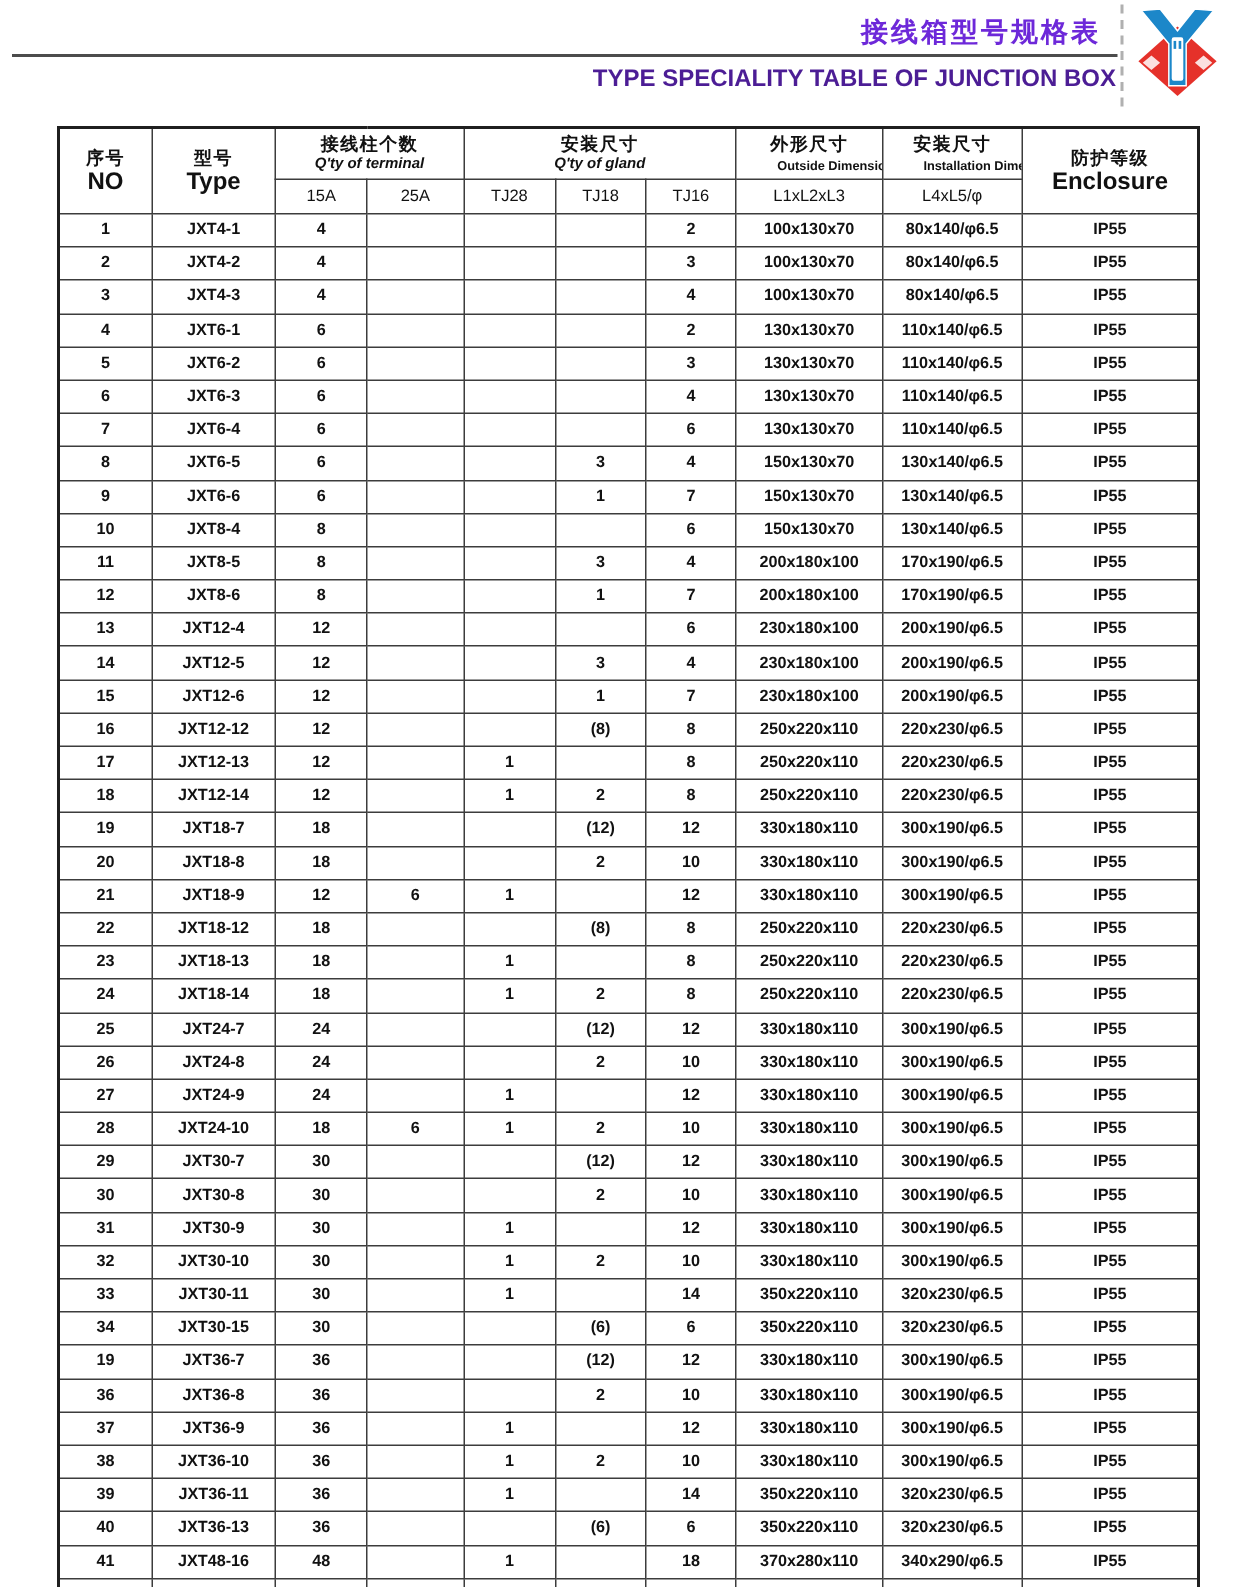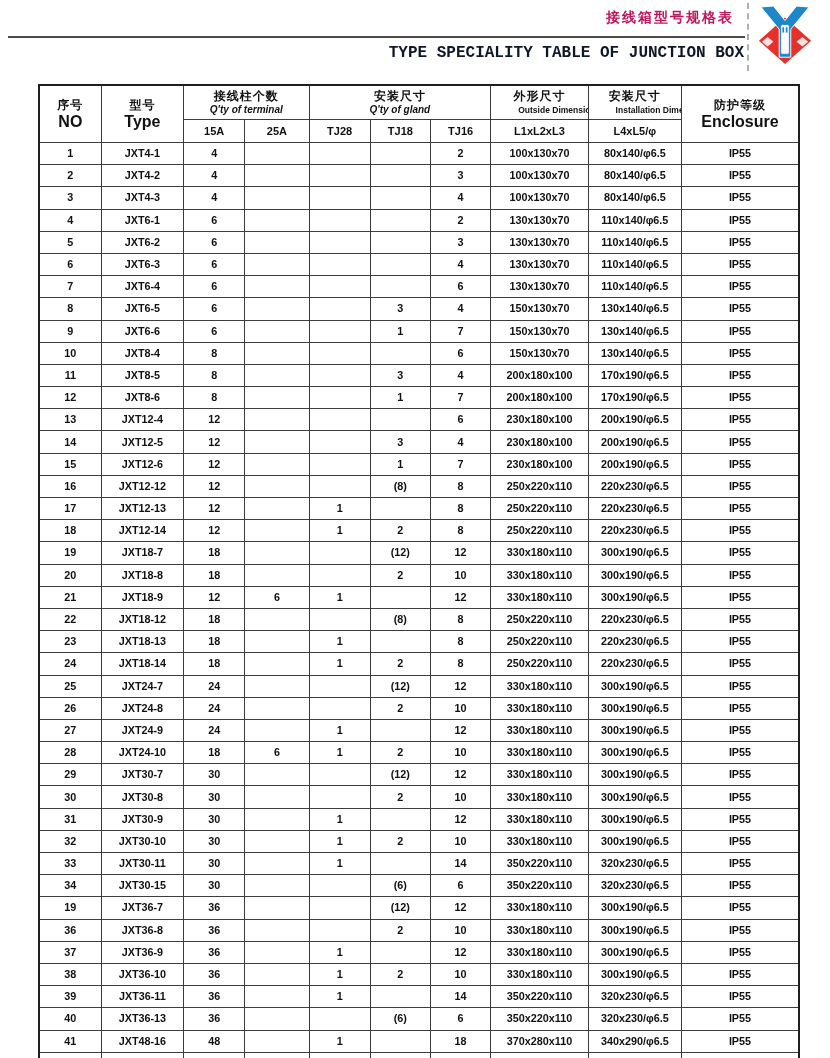--- a/index.html
+++ b/index.html
@@ -1,36 +1,36 @@
 <!DOCTYPE html>
 <html><head>
 <meta charset="utf-8">
 <style>
   html,body{margin:0;padding:0;background:#e8e8e8;}
   .page{position:relative;width:830px;height:1058px;background:#ffffff;overflow:hidden;
         font-family:"Liberation Sans",sans-serif;color:#111;}
   
-  .title-zh{position:absolute;top:9px;right:96px;font-size:14px;font-weight:bold;
-            color:#be185d;letter-spacing:2px;white-space:nowrap;}
+  .title-zh{position:absolute;top:9px;right:96px;font-size:18px;font-weight:bold;
+            color:#6d28d9;letter-spacing:2px;white-space:nowrap;}
   .rule{position:absolute;top:36px;left:8px;width:737px;height:0;
         border-top:2px solid #4c4c4c;}
   .title-en{position:absolute;top:44px;right:86px;font-size:16px;font-weight:bold;
-            font-family:Liberation Mono, monospace;letter-spacing:0;color:#0f172a;
+            font-family:Liberation Sans, sans-serif;letter-spacing:0;color:#4c1d95;
             white-space:nowrap;}
   .v-sep{position:absolute;top:3px;left:747px;height:68px;width:0;
          border-left:2px dashed #b0b0b0;}
   .logo{position:absolute;top:3px;left:757px;width:56px;height:64px;}
   
   .spec-table{position:absolute;top:84px;left:38px;width:762px;
               border-collapse:collapse;table-layout:fixed;text-align:center;}
   .spec-table th,.spec-table td{border:1px solid #3c3c3c;padding:0;overflow:hidden;
               white-space:nowrap;}
   .spec-table{border:2px solid #1f1f1f;}
   .hrow1 th{height:33px;vertical-align:middle;}
-  .hrow2 th{height:22px;font-size:11px;font-weight:bold;}
+  .hrow2 th{height:22px;font-size:11px;font-weight:normal;}
   .zh{display:block;font-size:12px;font-weight:bold;line-height:15px;letter-spacing:1px;}
   .en{display:block;font-size:10px;font-weight:bold;line-height:12px;font-style:italic;}
   .en-sm{display:block;font-size:8.5px;font-weight:bold;line-height:12px;margin-left:27px;}
   .big2{font-size:16px;font-weight:bold;line-height:14px;}
   .spec-table td{height:21.2px;font-size:10.8px;font-weight:bold;line-height:21px;}
 </style>
 </head>
 <body>
 
 <div class="page">

